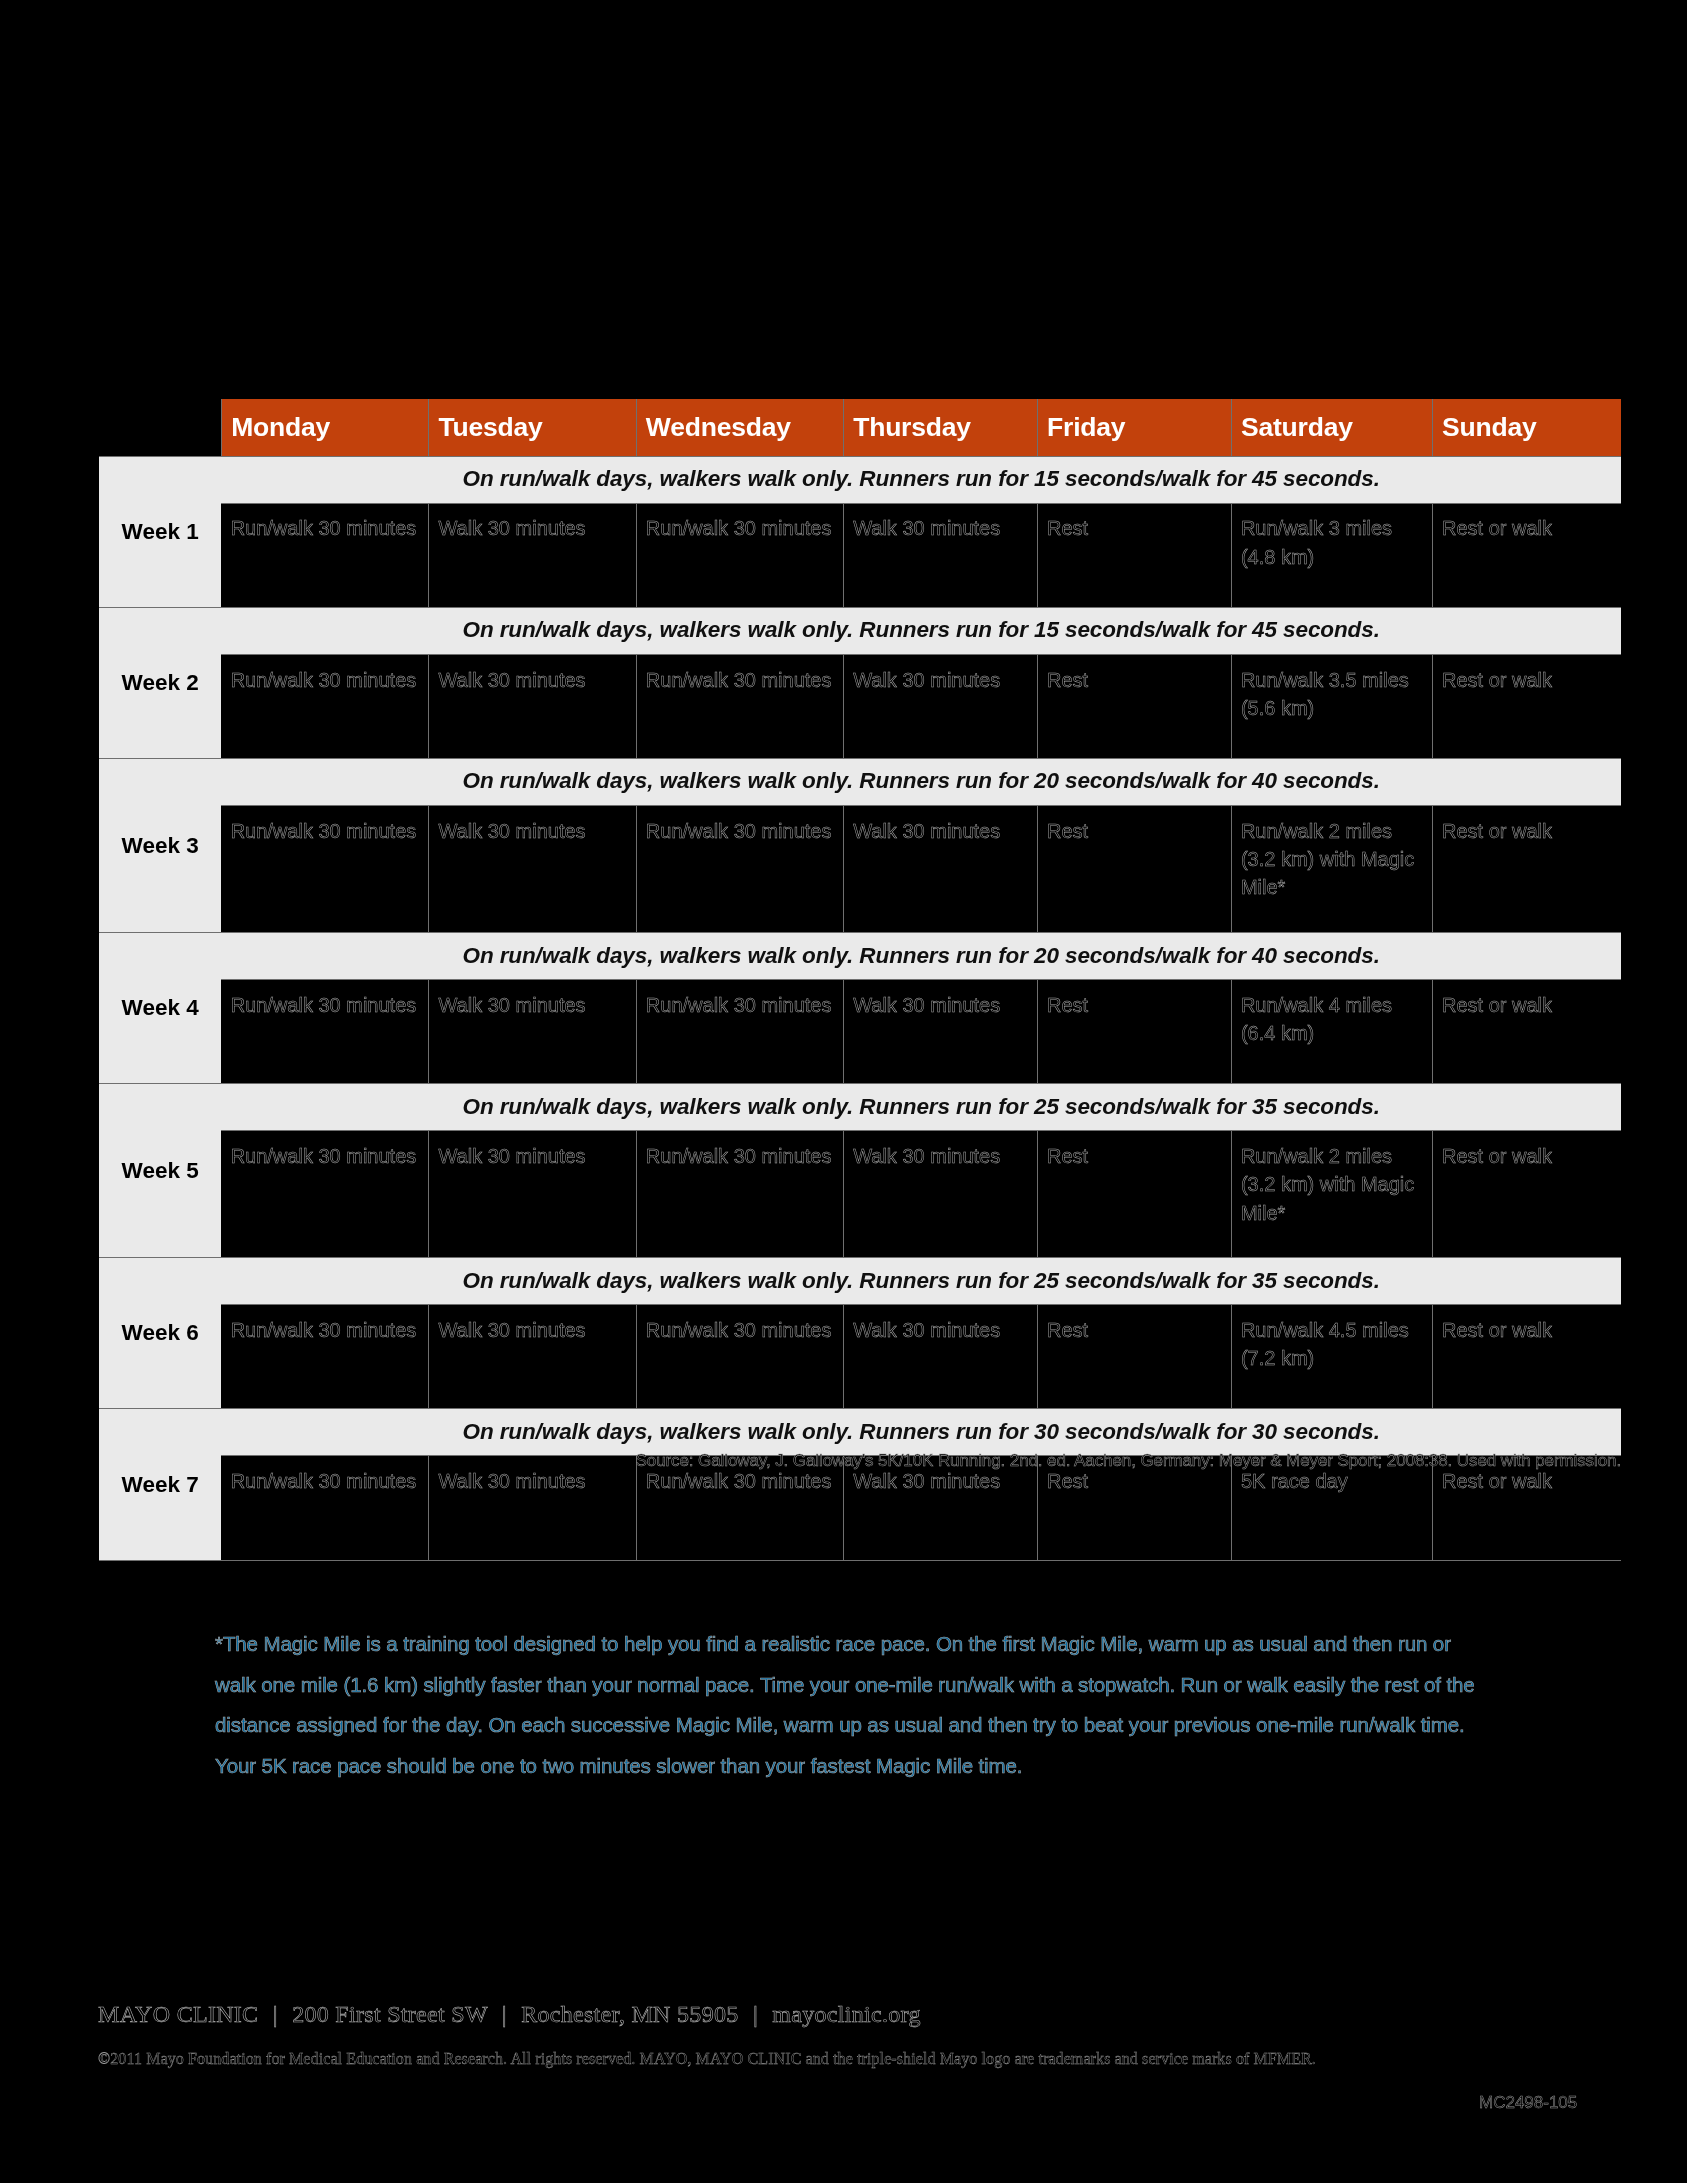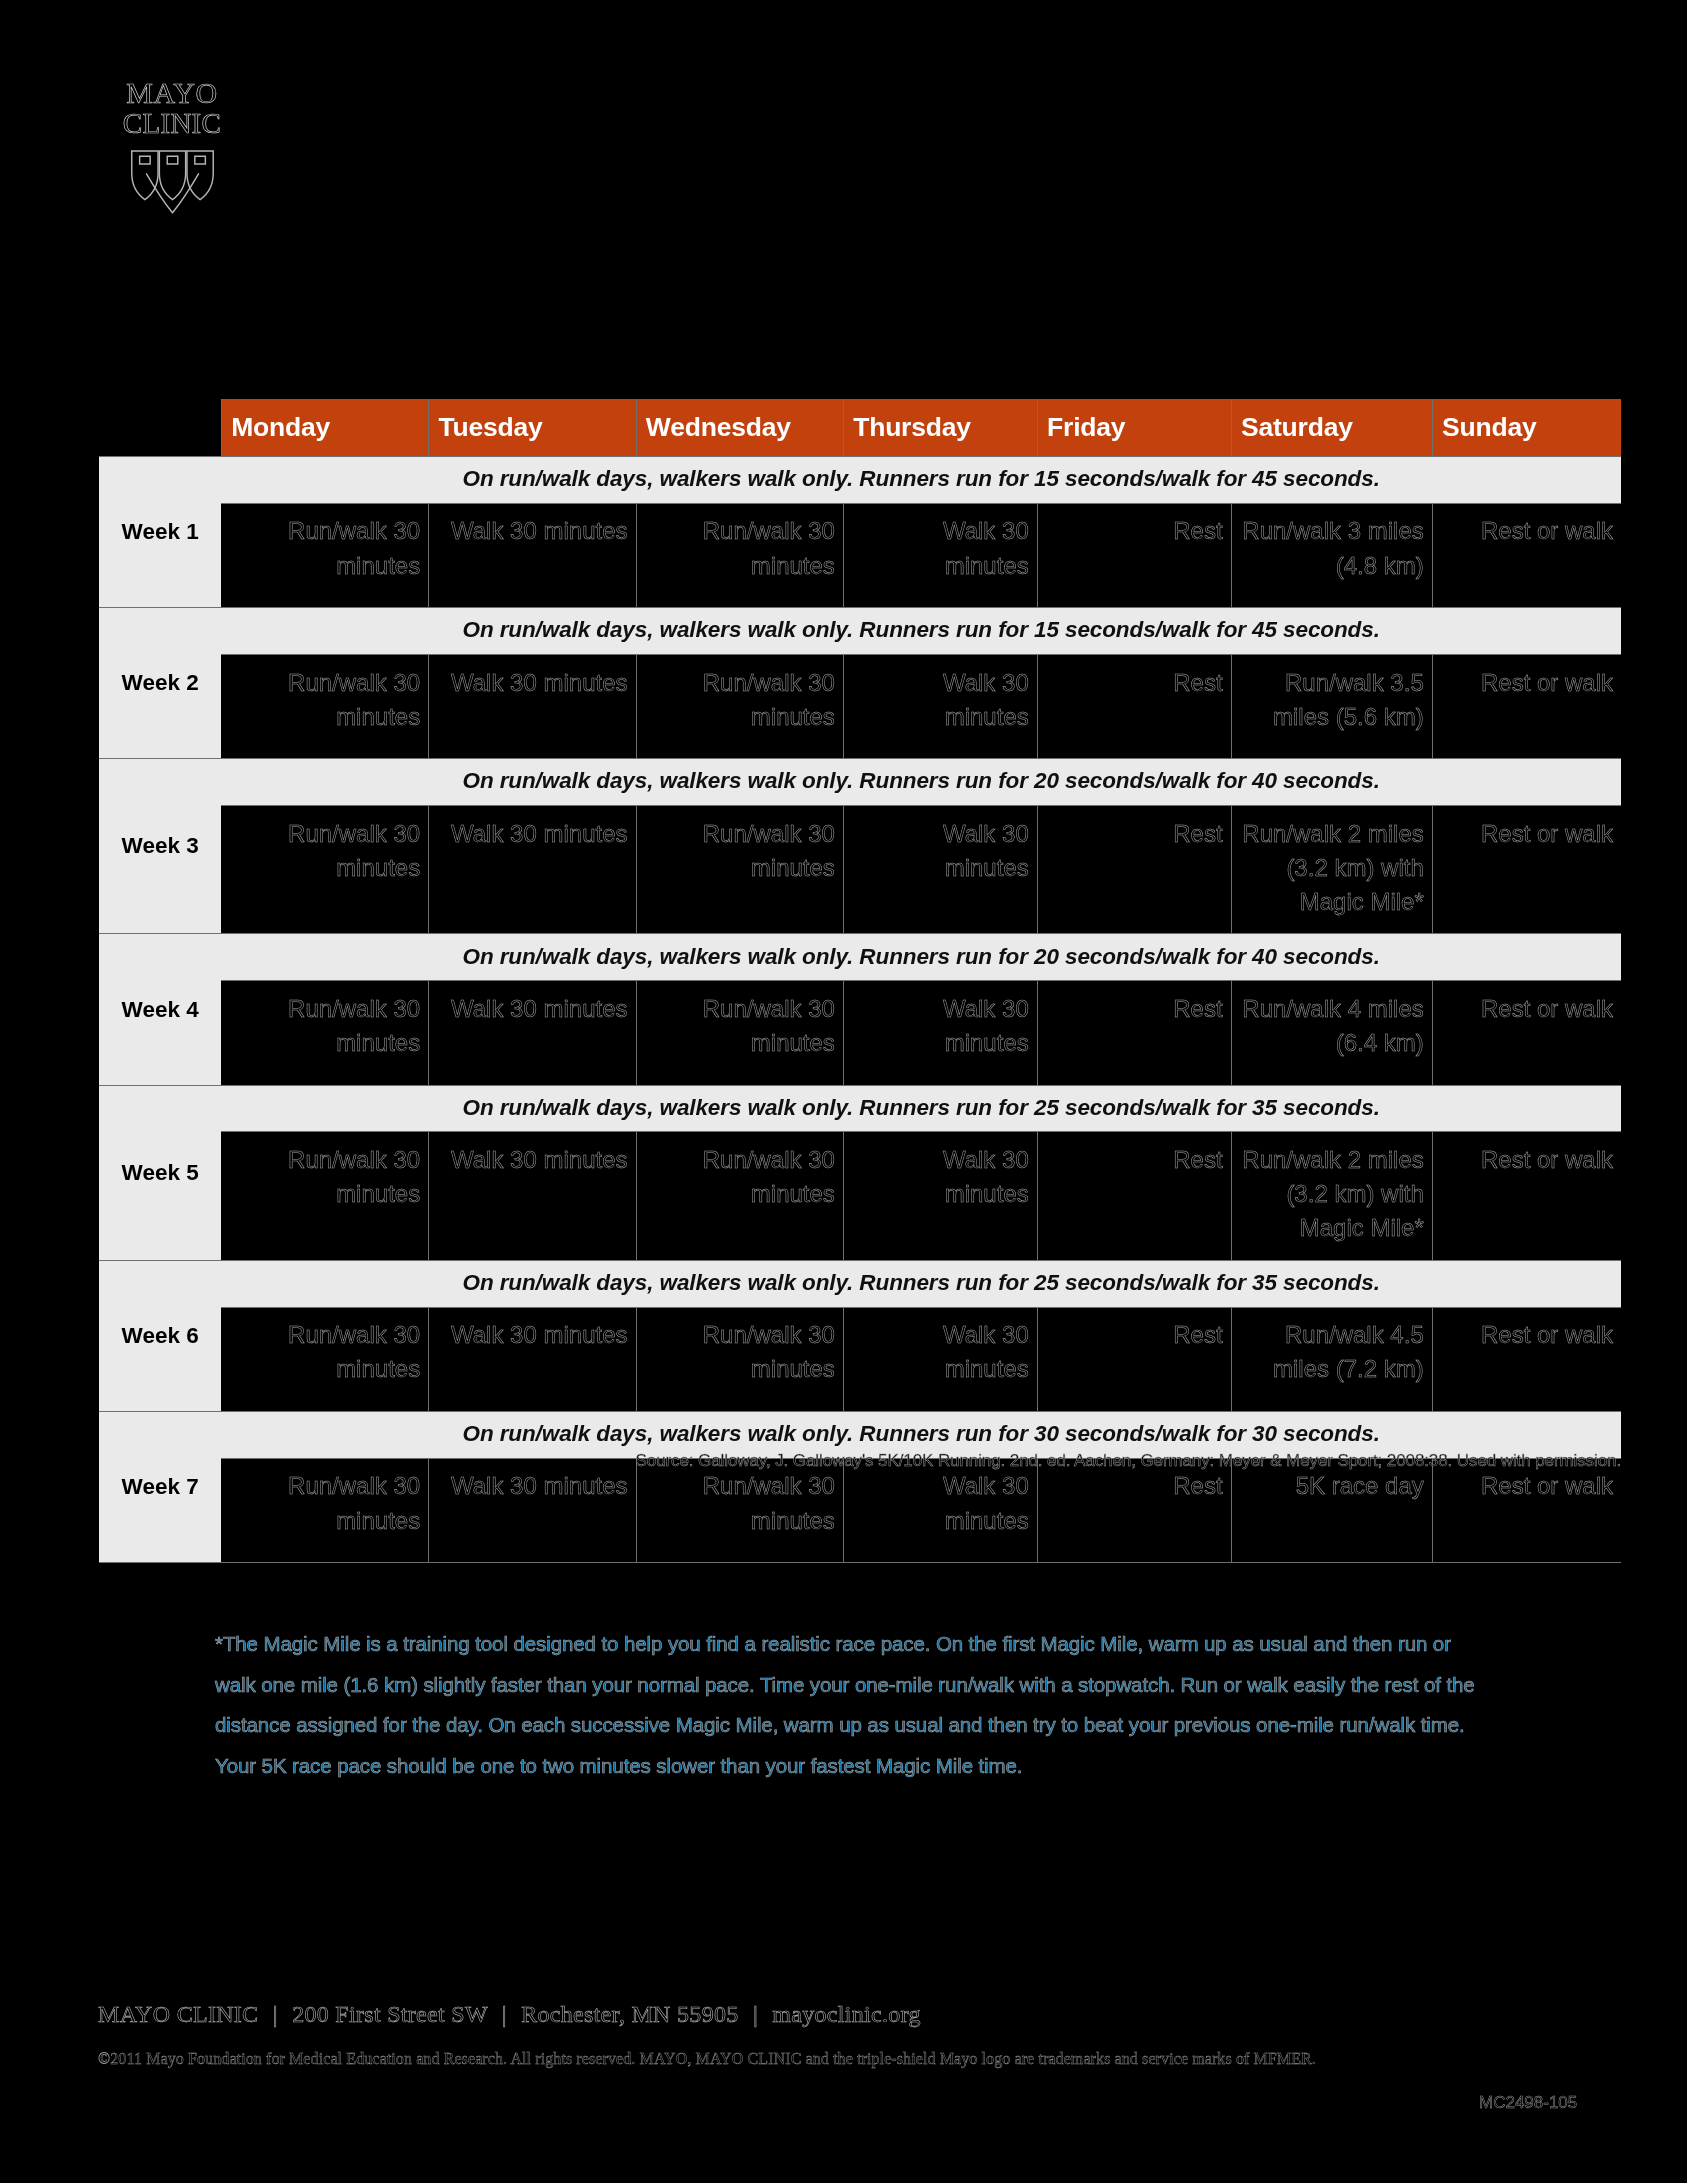--- a/index.html
+++ b/index.html
@@ -120,24 +120,23 @@
     margin-top: 34px;
   }
   tr.day-row td.day-cell {
     background: #000000;
     border-right: 1.3px solid #6f6f6f;
     border-top: 1.3px solid #6f6f6f;
     border-bottom: 1.3px solid #6f6f6f;
     vertical-align: top;
     padding: 10.6px 8px 14.6px 9.3px;
     height: 78px;
-    font-size: 24px;
+    font-size: 20px;
     line-height: 1.42;
     color: #000000;
-    text-align: right;
     -webkit-text-stroke: 0.5px #a8a8a8;
   }
   tr.day-row td.day-cell:last-child { border-right: none; }
   tr.day-row td.day-cell.tall { height: 101px; }
 
   
   .source-line {
     position: absolute;
     left: 99px;
     top: 1451px;
@@ -193,37 +192,20 @@
     font-size: 17px;
     color: #000000;
     -webkit-text-stroke: 0.5px #9a9a9a;
   }
 </style>
 </head>
 <body>
 
 <div class="header">
 
-  <div class="logo-block">
-    <div class="logo-word l1">MAYO</div>
-    <div class="logo-word l2">CLINIC</div>
-    <div class="shield-wrap">
-      <svg width="93" height="69" viewBox="0 0 140 105" aria-hidden="true">
-        <g fill="none" stroke="#b5b5b5" stroke-width="2.2">
-          <path d="M8 6 h40 v34 q0 26 -20 40 Q8 66 8 40 Z"></path>
-          <path d="M50 6 h40 v34 q0 26 -20 40 Q50 66 50 40 Z"></path>
-          <path d="M92 6 h40 v34 q0 26 -20 40 Q92 66 92 40 Z"></path>
-          <path d="M20 14 h16 v12 h-16 Z"></path>
-          <path d="M62 14 h16 v12 h-16 Z"></path>
-          <path d="M104 14 h16 v12 h-16 Z"></path>
-          <path d="M30 40 q22 38 40 60 q18 -22 40 -60"></path>
-        </g>
-      </svg>
-    </div>
-  </div>
 
 </div>
 
 <table class="sched-table">
   <colgroup>
     <col class="c-week">
       <col class="c-day">
       <col class="c-day">
       <col class="c-day">
     <col class="c-thu">

